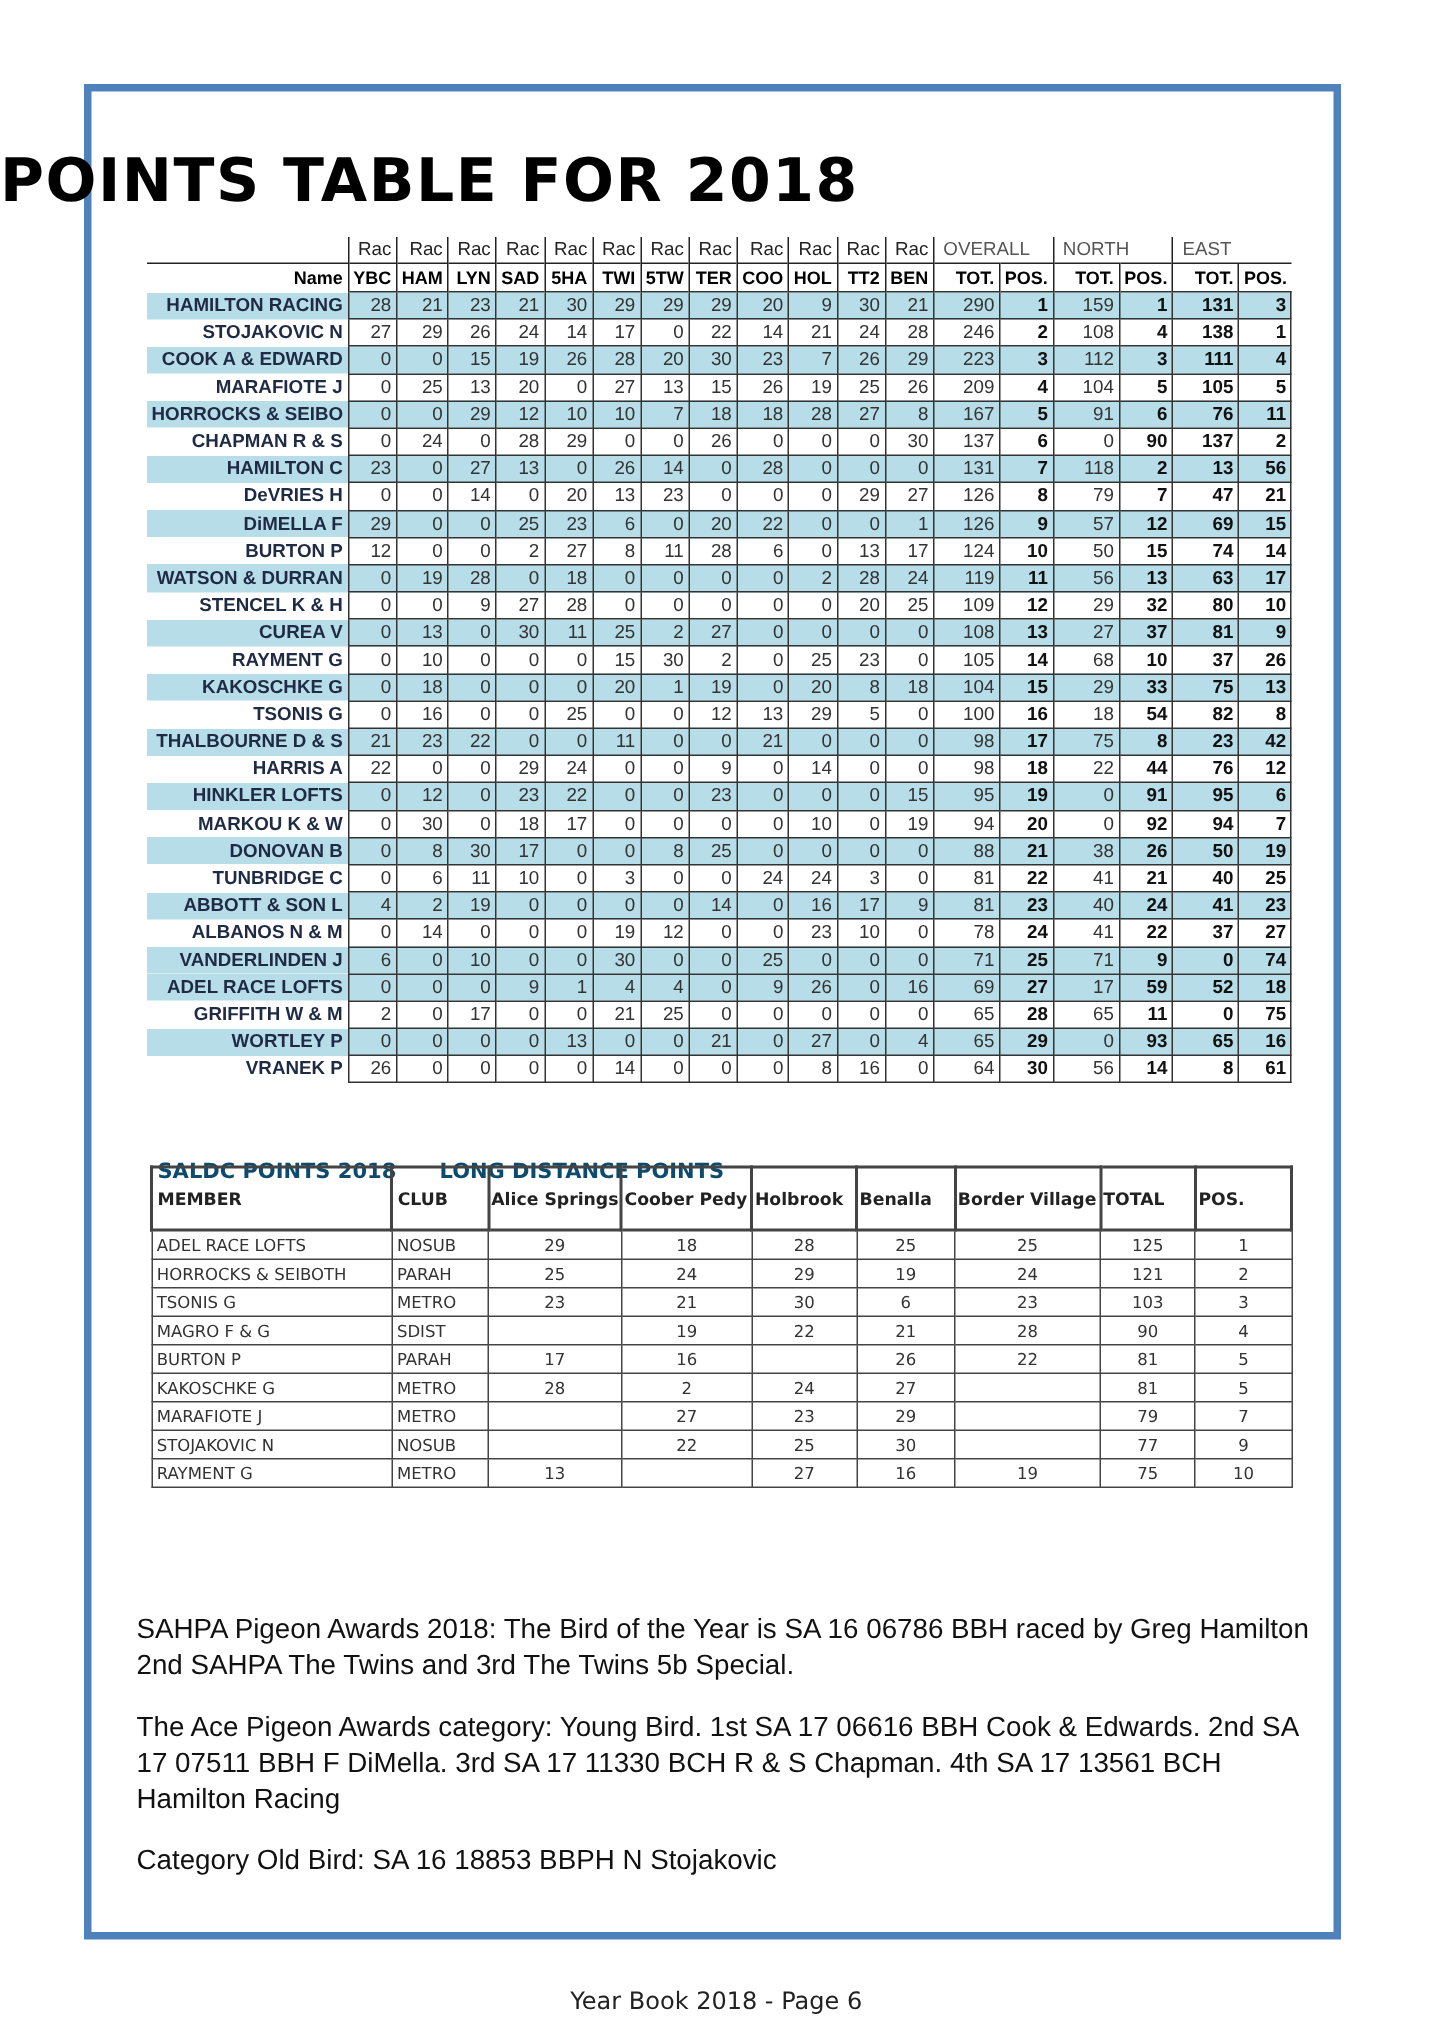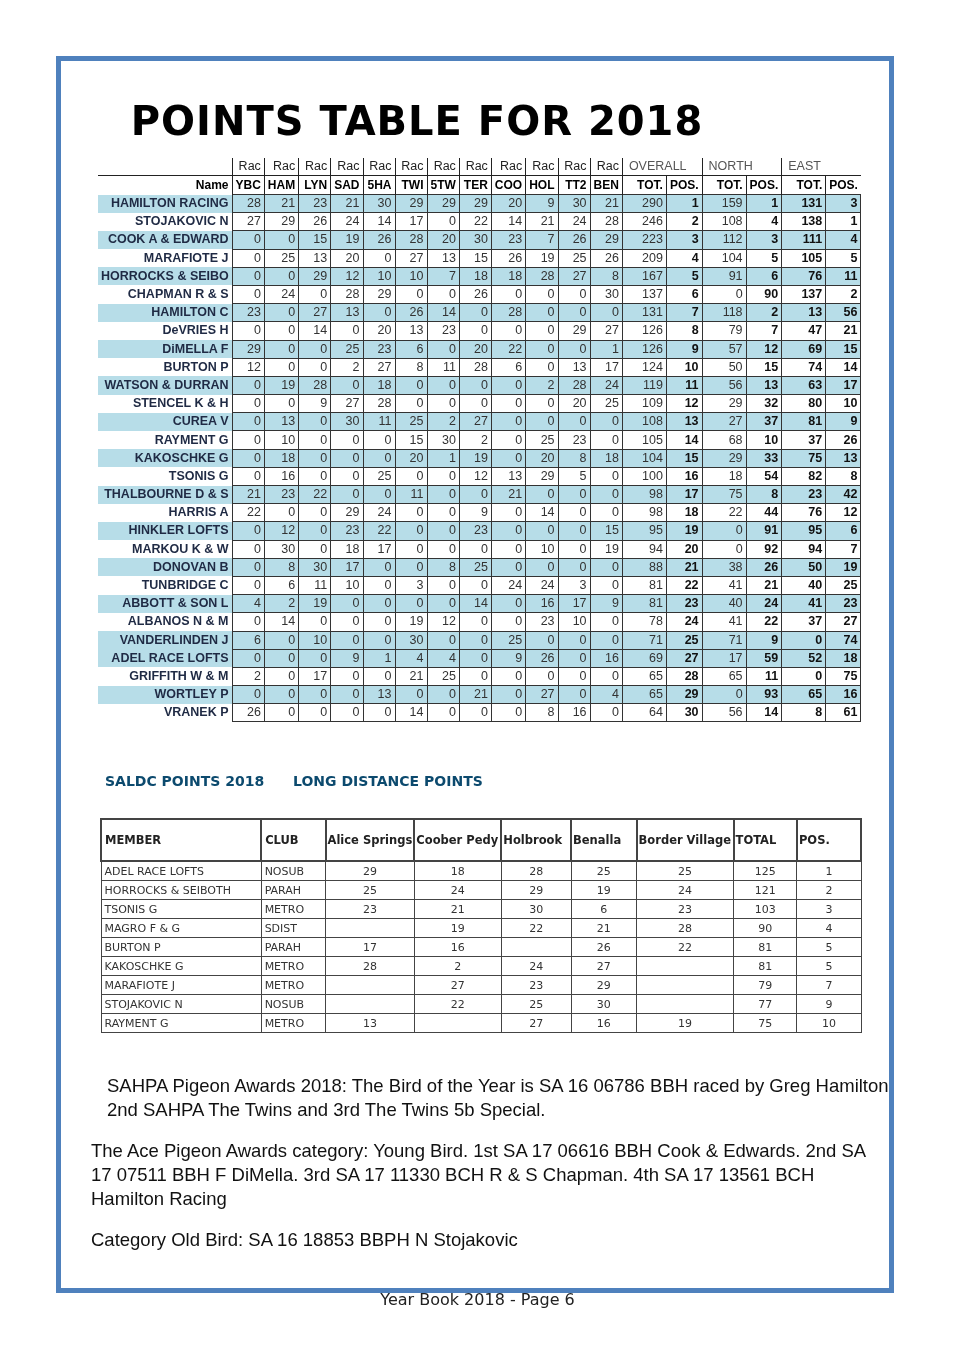--- a/index.html
+++ b/index.html
@@ -1,39 +1,39 @@
 <!DOCTYPE html>
 <html><head>
 <meta charset="utf-8">
 <style>
   html, body { margin:0; padding:0; background:#ffffff; }
   body { width:955px; height:1355px; position:relative; font-family:"Liberation Sans", sans-serif; color:#000; }
   .frame { position:absolute; left:56px; top:56px; width:838px; height:1237px; border:5px solid #4f81bd; box-sizing:border-box; }
-  .title { position:absolute; left:0; width:834px; top:98px; text-align:center; font-family:"DejaVu Sans", sans-serif; font-weight:bold; font-size:40px; letter-spacing:1px; }
+  .title { position:absolute; left:0; width:834px; top:98px; font-family:"DejaVu Sans", sans-serif; font-weight:bold; font-size:40px; letter-spacing:1px; }
   table.pts { position:absolute; left:98px; top:158px; border-collapse:collapse; font-family:"Liberation Sans", sans-serif; font-size:12.5px; }
   table.pts td, table.pts th { padding:0 3px; height:18.2px; line-height:17px; box-sizing:border-box; }
   table.pts th { font-weight:bold; font-size:12px; text-align:right; }
   table.pts .top th { font-weight:normal; color:#222; font-size:12.5px; border-left:1.5px solid #222; height:16px; }
   table.pts .top th.grp { color:#555; text-align:left; padding-left:6px; }
   table.pts .top th.blank { border-left:none; }
   table.pts .hdr th { border-top:1.5px solid #222; border-left:1.5px solid #222; height:19px; }
   table.pts .hdr th.name-h { border-left:none; }
   table.pts td.name { font-weight:bold; color:#1f2a44; width:134px; white-space:nowrap; overflow:hidden; max-width:134px; text-align:right; font-size:12.5px;margin-top:48px; }
   table.pts td.num { text-align:right; border:1.5px solid #333; width:32px; min-width:30px; color:#333; }
   table.pts td.b { font-weight:bold; color:#111; }
   table.pts tr.alt td { background:#b7dde8; }
   table.pts td.wide { width:44px; }
   .sub-head { position:absolute; top:773px; font-weight:bold; font-size:14px; color:#0c4a6e; font-family:"DejaVu Sans", sans-serif; }
-  table.ld { position:absolute; left:100px; top:818px; border-collapse:collapse; font-family:"DejaVu Sans", sans-serif; font-size:11px; color:#333; width:762px; }
+  table.ld { position:absolute; left:100px; top:777px; border-collapse:collapse; font-family:"DejaVu Sans", sans-serif; font-size:11px; color:#333; width:762px; }
   table.ld th { font-weight:bold; font-size:11.5px; color:#222; height:38px; border:2px solid #444; border-top:2px solid #444; text-align:left; white-space:nowrap; }
   table.ld th.l { text-align:left; padding-left:3px; }
   table.ld td { border:1.5px solid #444; height:18px; text-align:center; padding:0 3px; }
   table.ld td.l { text-align:left; }
   .para { position:absolute; left:91px; width:790px; font-size:18.5px; line-height:24px; color:#111; font-family:"Liberation Sans", sans-serif; }
-  .footer { position:absolute; left:0; width:955px; top:1290px; text-align:center; font-family:"DejaVu Sans", sans-serif; font-size:16px; color:#222; }
+  .footer { position:absolute; left:0; width:955px; top:1324px; text-align:center; font-family:"DejaVu Sans", sans-serif; font-size:16px; color:#222; }
 </style>
 </head>
 <body>
 
 <div class="frame"></div>
 <div class="title">POINTS TABLE FOR 2018</div>
 
 <table class="pts">
   <thead>
     <tr class="top">
@@ -813,17 +813,17 @@
         <td></td>
         <td>27</td>
         <td>16</td>
         <td>19</td>
         <td>75</td>
         <td>10</td>
       </tr>
     </tbody>
 </table>
 
-<div class="para" style="top:1074px;margin-left:16px;">SAHPA Pigeon Awards 2018: The Bird of the Year is SA 16 06786 BBH raced by Greg Hamilton 2nd SAHPA The Twins and 3rd The Twins 5b Special.</div>
+<div class="para" style="top:1074px;">SAHPA Pigeon Awards 2018: The Bird of the Year is SA 16 06786 BBH raced by Greg Hamilton 2nd SAHPA The Twins and 3rd The Twins 5b Special.</div>
 <div class="para" style="top:1139px;"> The Ace Pigeon Awards category: Young Bird. 1st SA 17 06616 BBH Cook &amp; Edwards. 2nd SA 17 07511 BBH F DiMella. 3rd SA 17 11330 BCH R &amp; S Chapman. 4th SA 17 13561 BCH Hamilton Racing</div>
 <div class="para" style="top:1228px;">Category Old Bird: SA 16 18853 BBPH N Stojakovic</div>
 
 <div class="footer">Year Book 2018 - Page 6</div>
 
 </body></html>

